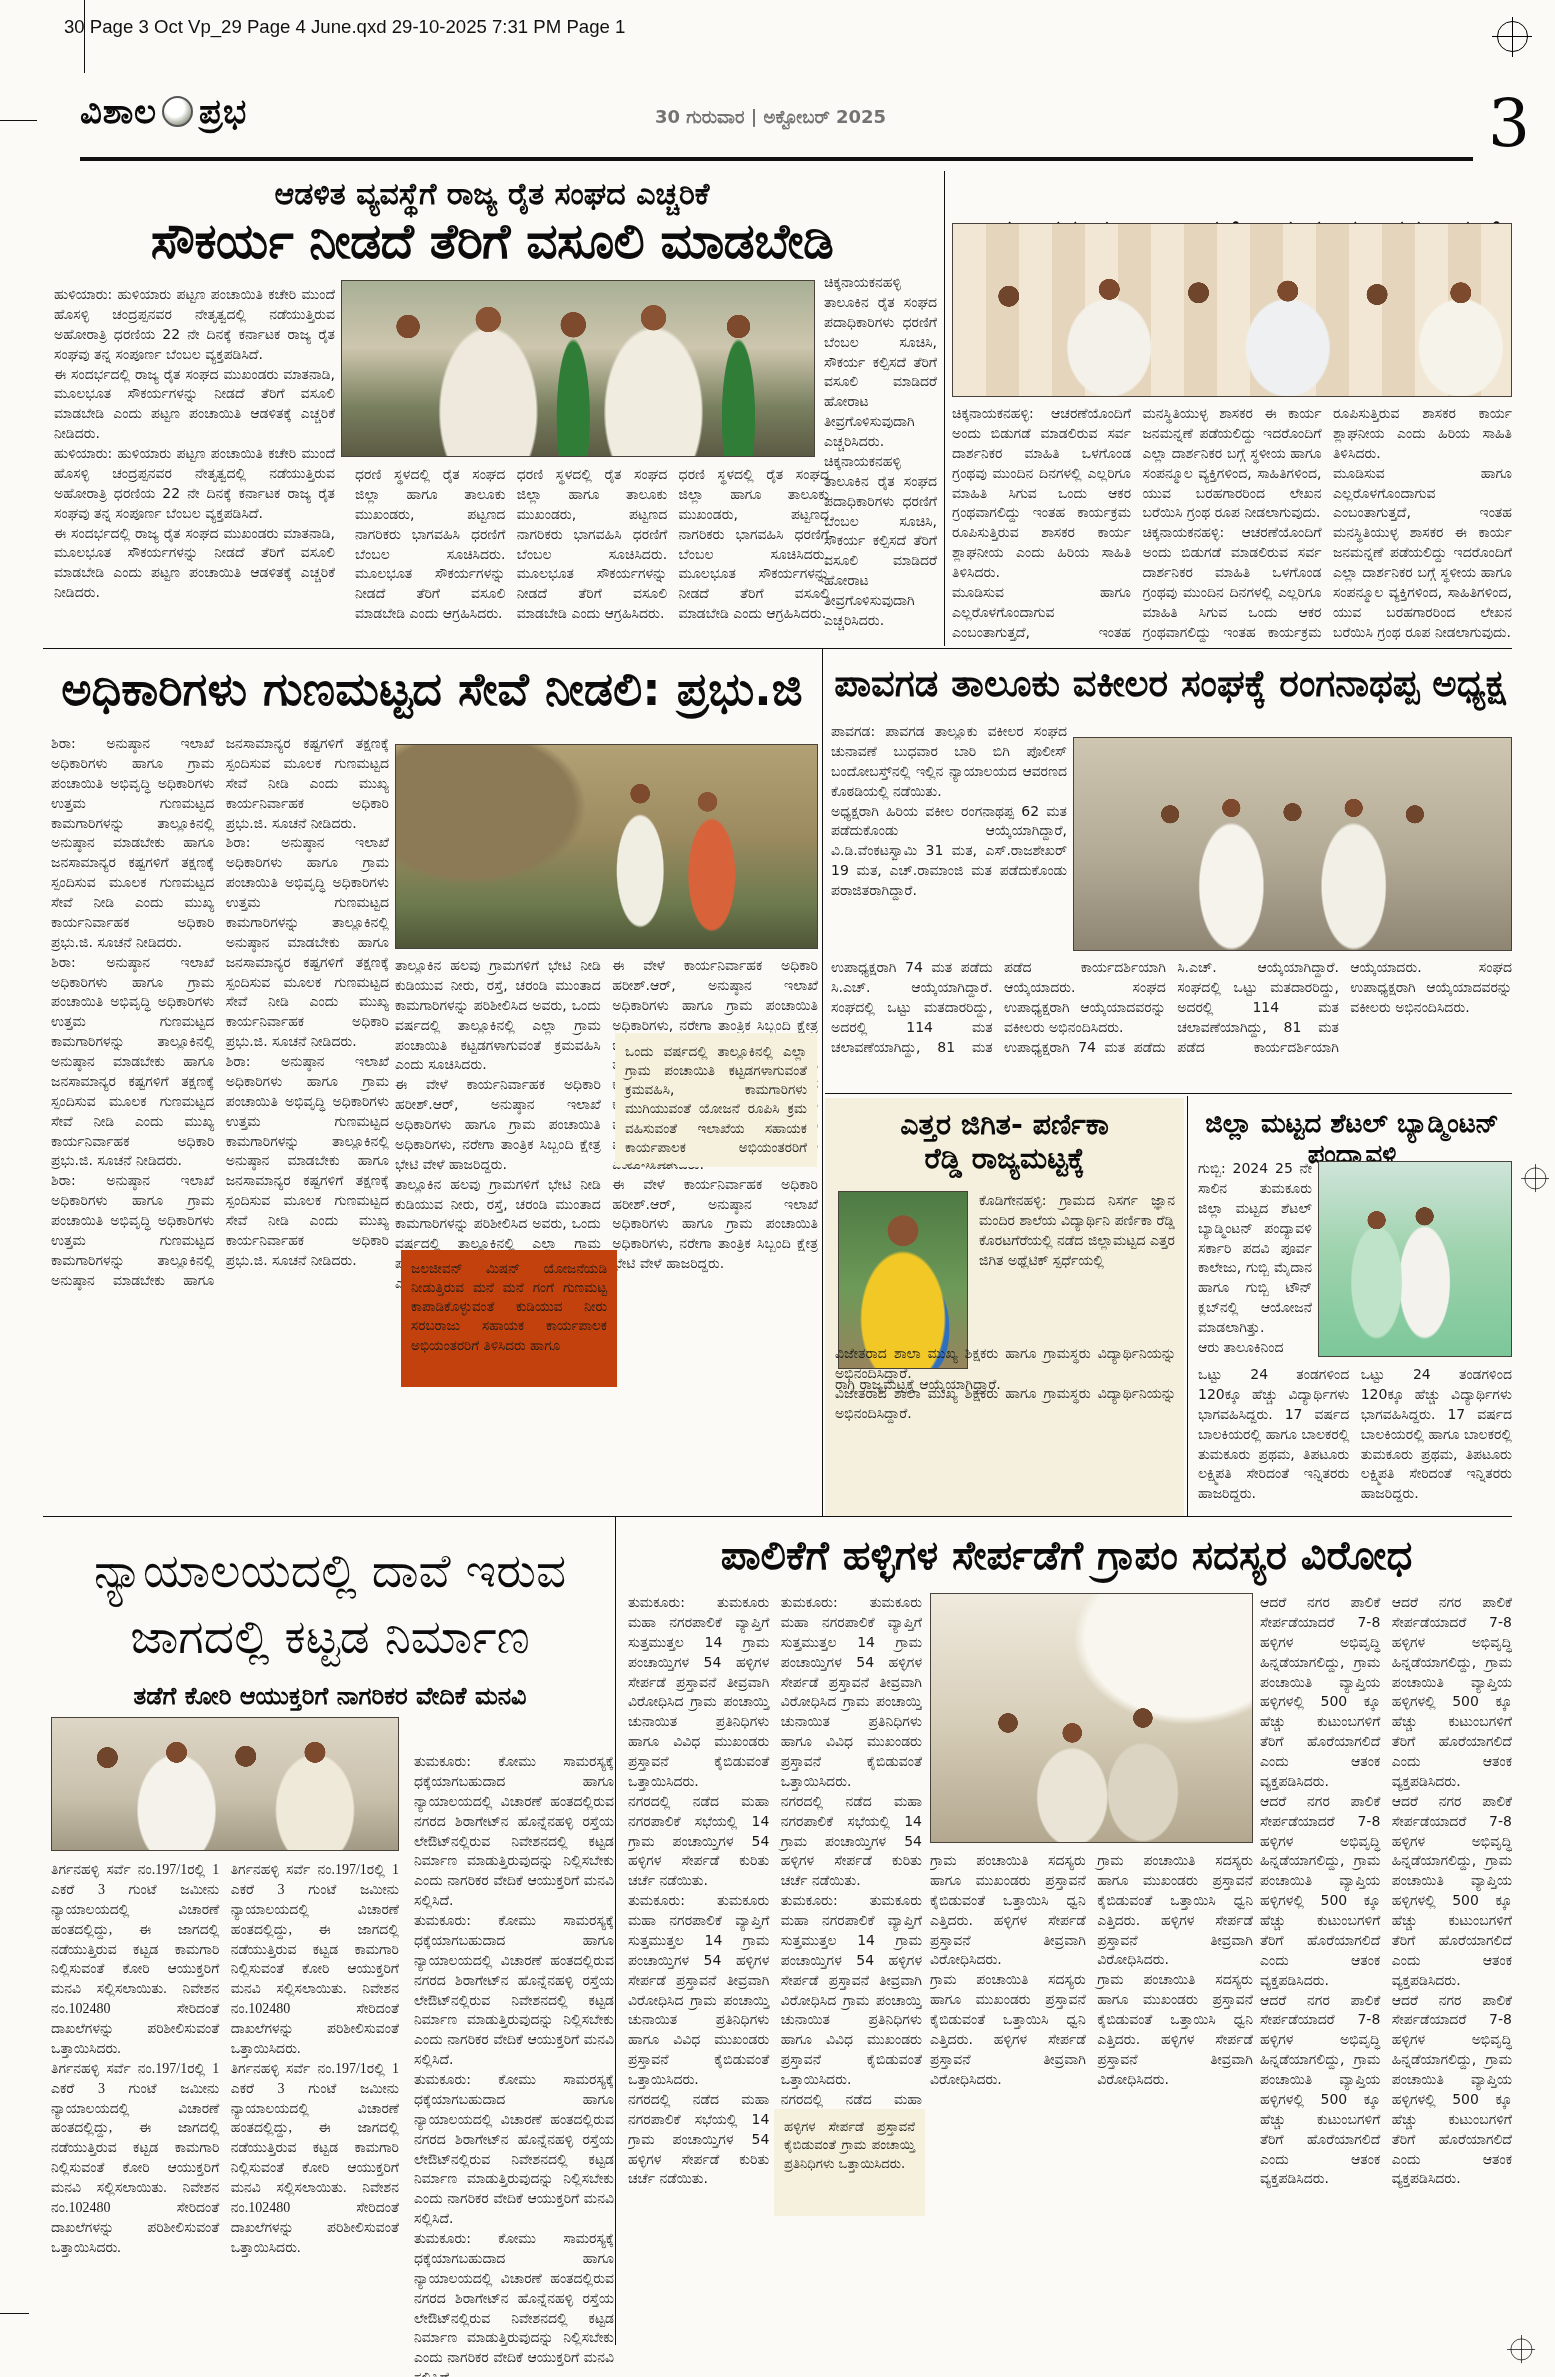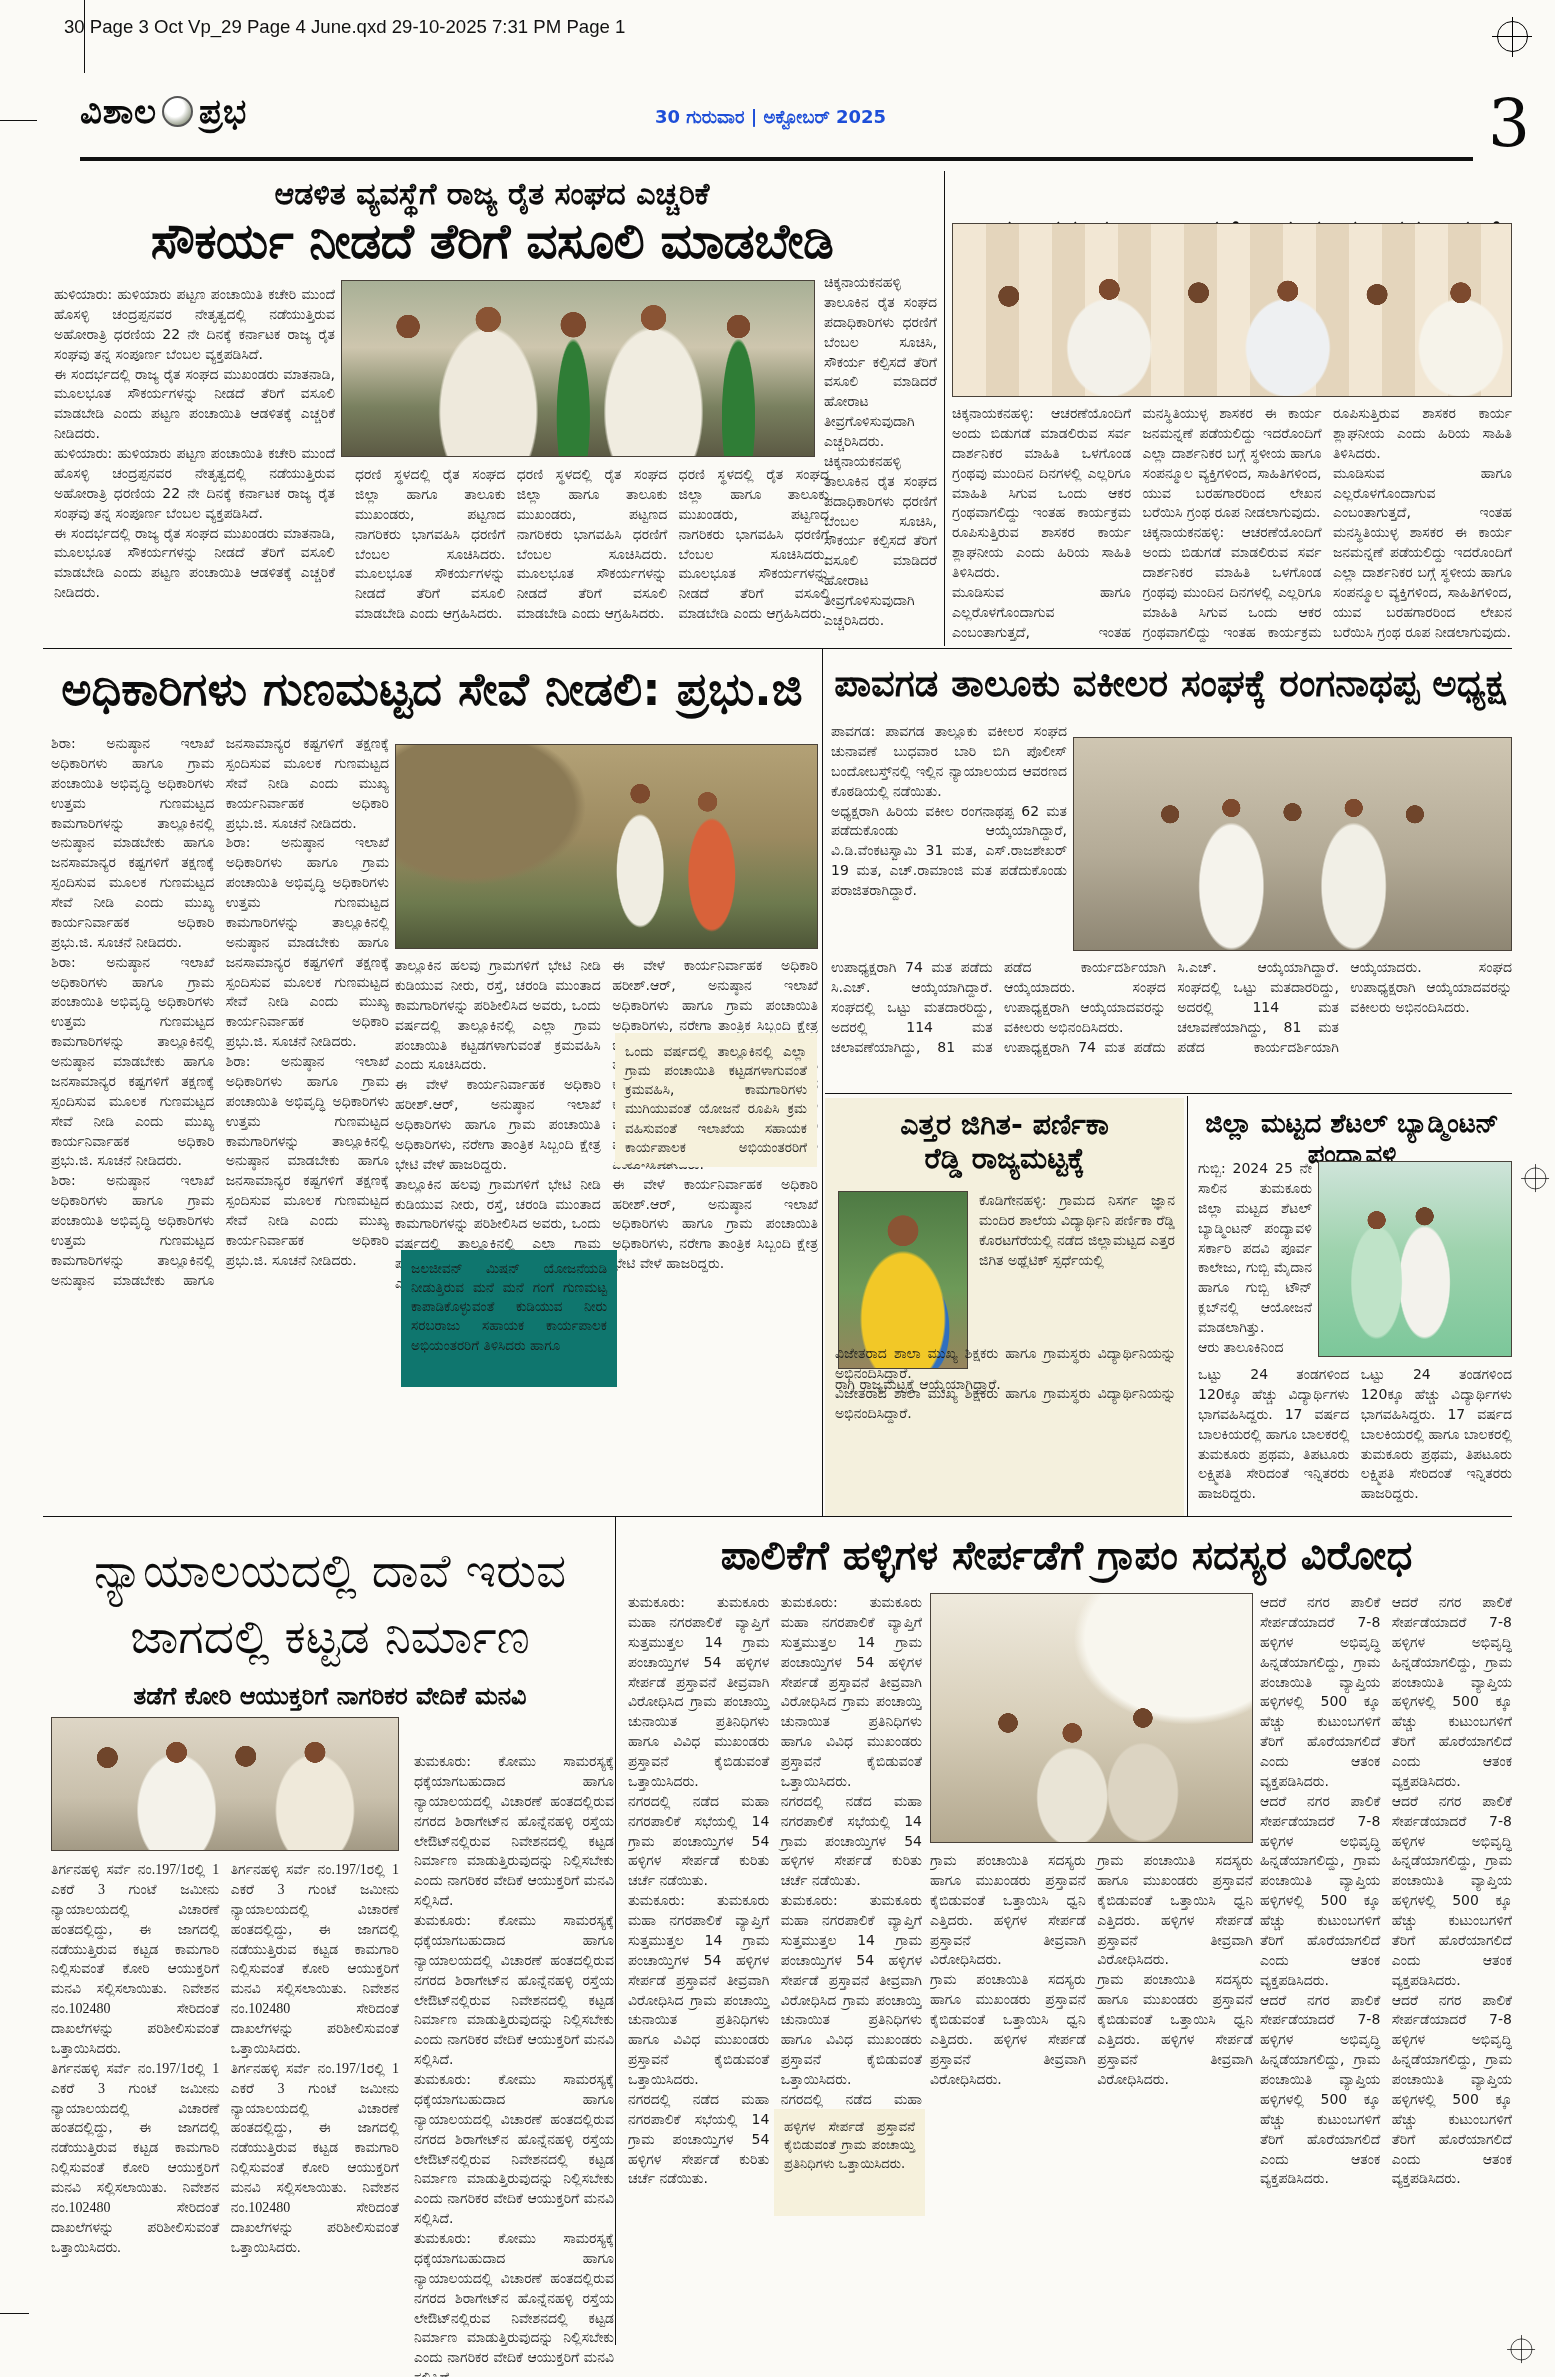--- a/index.html
+++ b/index.html
@@ -9,26 +9,26 @@
   .rule{background:#111;}
   .btxt{font-size:14px;line-height:1.42;text-align:justify;white-space:pre-line;
         overflow:hidden;color:#1b1b1b;}
   .cols2{column-count:2;column-gap:11.4px;}
   .cols3{column-count:3;column-gap:11.4px;}
   .cols4{column-count:4;column-gap:11.4px;}
   .hl{font-weight:bold;color:#0c0c0c;text-align:center;}
   .photo{border:0.7px solid #49423a;box-sizing:border-box;}
   .panel-cream{background:#f4f0dd;}
   .box-cream{background:#f6f1dc;padding:8.6px 10px;box-sizing:border-box;}
-  .box-blue{background:#0f766e;padding:8.6px 10px;box-sizing:border-box;}
+  .box-blue{background:#c2410c;padding:8.6px 10px;box-sizing:border-box;}
   .printline{font-family:"Liberation Sans",sans-serif;font-size:18.6px;color:#111;}
   .masthead{font-size:34px;font-weight:bold;letter-spacing:0.7px;color:#0a0a0a;display:flex;align-items:center;gap:5.7px;}
   .logo-dot{width:27px;height:27px;border-radius:50%;border:2.1px solid #555;
             background:radial-gradient(circle at 40% 35%,#fff 40%,#9aa08e 75%,#5d6152 100%);}
-  .dateline{font-size:18px;font-weight:bold;color:#1d4ed8;}
+  .dateline{font-size:18px;font-weight:bold;color:#737373;}
   .folio{font-family:"DejaVu Serif",serif;font-size:66px;font-weight:400;color:#0a0a0a;line-height:1;}
   
   .p1{background:
       radial-gradient(circle 12px at 14% 26%,#7d4a2e 96%,transparent),
       radial-gradient(circle 13px at 31% 22%,#8a5434 96%,transparent),
       radial-gradient(circle 13px at 49% 25%,#7d4a2e 96%,transparent),
       radial-gradient(circle 13px at 66% 21%,#8a5434 96%,transparent),
       radial-gradient(circle 12px at 84% 26%,#7d4a2e 96%,transparent),
       radial-gradient(ellipse 50px 86px at 31% 75%,#eee9dc 95%,transparent),
       radial-gradient(ellipse 17px 79px at 49% 78%,#2f7d36 95%,transparent),

